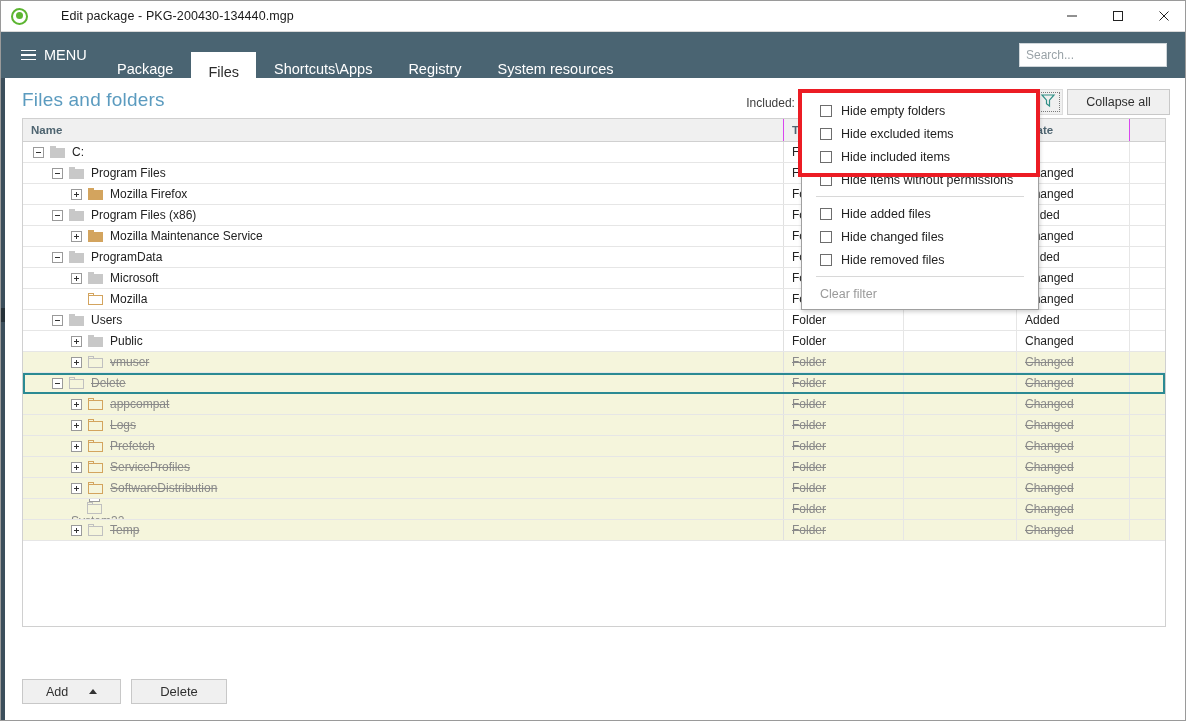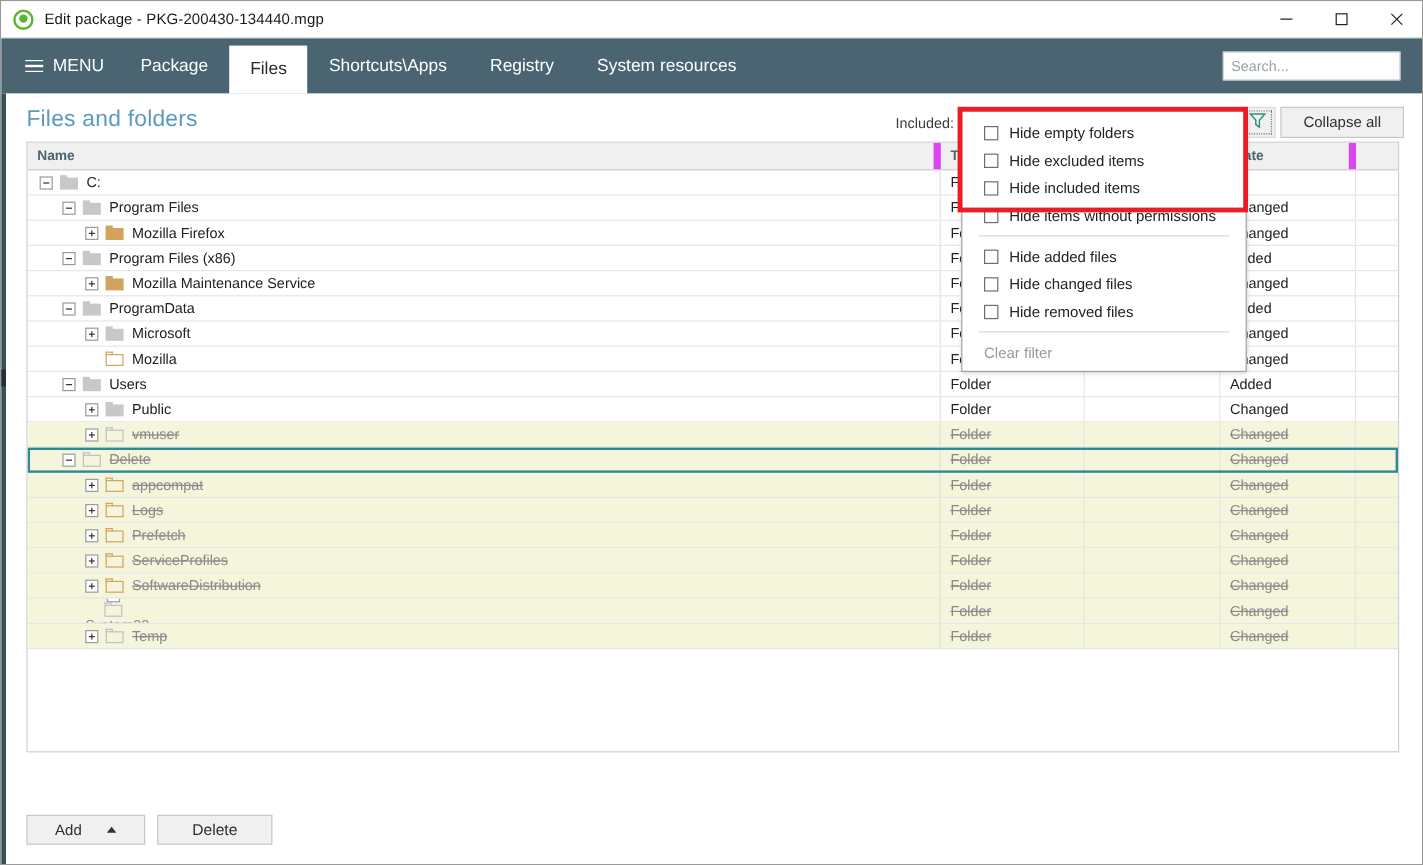--- a/index.html
+++ b/index.html
@@ -14,21 +14,21 @@
     background: #ffffff;
     border: 1px solid #9a9a9a;
     overflow: hidden;
   }
 
   
   #titlebar {
     position: absolute; left: 0; top: 0; width: 1186px; height: 31px;
     background: #ffffff;
     border-bottom: 1px solid #d9d9d9;
-    display: flex; align-items: center;
+    display: flex; align-items: center; gap: 24px;
   }
   #app-icon {
     width: 17px; height: 17px; margin-left: 10px; margin-right: 9px;
     border-radius: 50%;
     background: #ffffff;
     border: 2.5px solid #5cb531;
     position: relative;
     flex: none;
   }
   #app-icon::after {
@@ -59,21 +59,21 @@
     color: #ffffff; font-size: 14.5px; padding: 0 8px;
   }
   #hamburger { display: inline-block; width: 15px; height: 11px; position: relative; }
   #hamburger i {
     position: absolute; left: 0; width: 15px; height: 1.6px; background: #fff; display: block;
   }
   #hamburger i:nth-child(1) { top: 0; }
   #hamburger i:nth-child(2) { top: 4.6px; }
   #hamburger i:nth-child(3) { top: 9.2px; }
 
-  #tabs { position: absolute; left: 98px; top: 0; height: 60px; display: flex; align-items: flex-start; }
+  #tabs { position: absolute; left: 98px; top: 0; height: 60px; display: flex; align-items: flex-end; }
   .tab {
     display: flex; align-items: center; justify-content: center;
     padding: 0 18px; height: 46px;
     color: #ffffff; font-size: 14.5px; white-space: nowrap;
   }
   .tab.active {
     background: #ffffff; color: #2b2b2b;
     margin-top: 6px; height: 40px;
     padding: 0 17px;
   }
@@ -140,21 +140,21 @@
   }
   #grid-header {
     height: 23px; background: #f0f0f0;
     border-bottom: 1px solid #d0d0d0;
     display: flex; align-items: stretch;
   }
   .gh {
     display: flex; align-items: center;
     font-size: 11.5px; color: #4e6470; font-weight: bold;
     padding-left: 8px;
-    border-right: 6px solid #d946ef;
+    border-right: 1px solid #d946ef;
   }
   .gh.c-name  { width: 761px; }
   .gh.c-type  { width: 120px; }
   .gh.c-size  { width: 113px; }
   .gh.c-state { width: 113px; }
   .gh.c-last  { width: 35px; border-right: 0; }
 
   .row {
     display: flex; align-items: stretch; height: 21px;
     border-bottom: 1px solid #e6e6e6;

